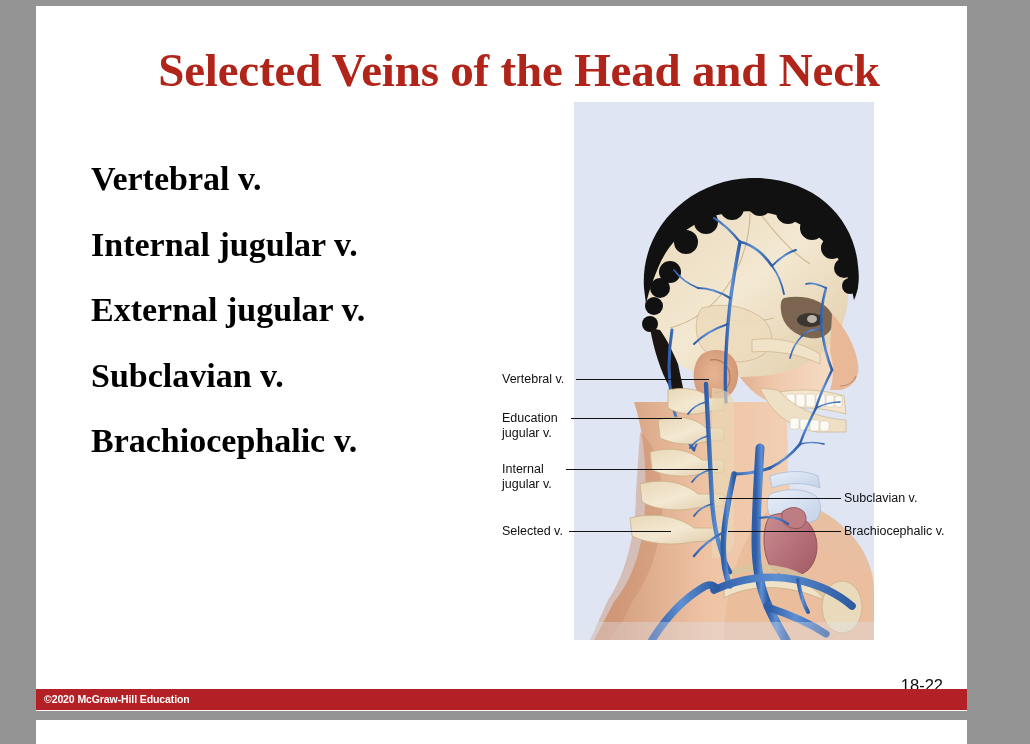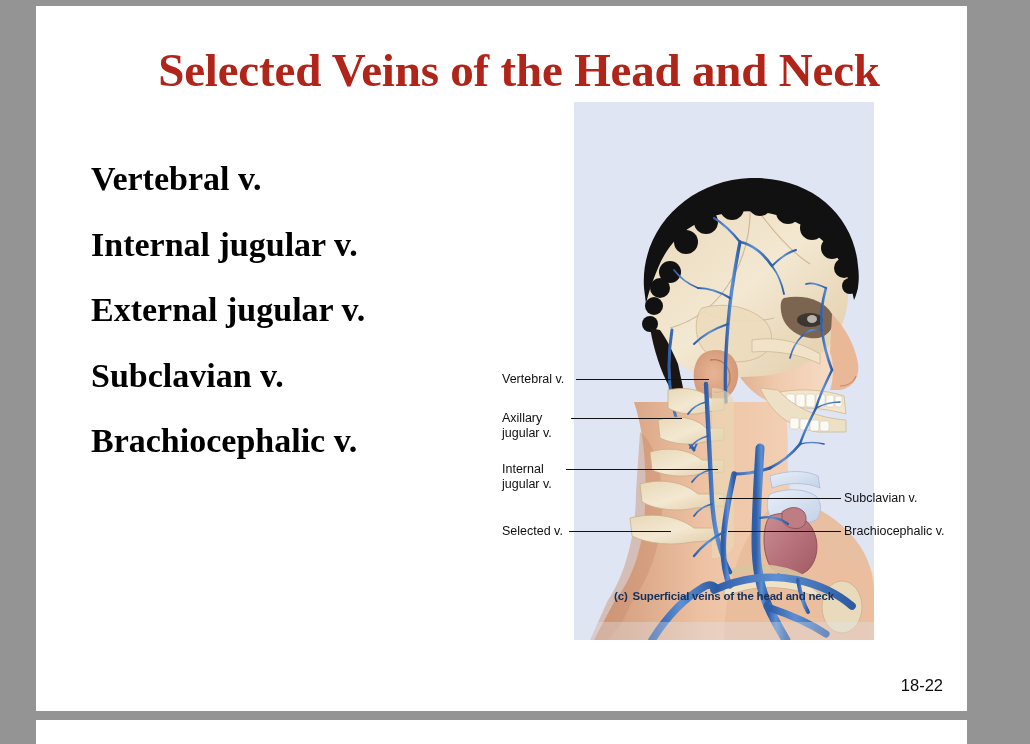--- a/index.html
+++ b/index.html
@@ -381,46 +381,46 @@
 
           <path d="M196 506 C214 512 234 520 252 532" stroke-width="7.2"></path>
 
           <path d="M224 478 C226 490 228 500 234 510" stroke-width="4"></path>
         </g>
 
         <rect x="0" y="520" width="300" height="18" fill="#dfe5f2" opacity="0.35"></rect>
 
       </svg>
 
-      <div class="fig-caption">
-        <span class="part">(c)</span><span>Superficial veins of the head and neck</span>
-      </div>
     </div>
 
     <div class="lbl left" style="left:466px; top:366px;">Vertebral v.</div>
     <div class="leader" style="left:540px; top:373px; width:133px;"></div>
 
-    <div class="lbl left" style="left:466px; top:405px;">Axillary
+    <div class="lbl left" style="left:466px; top:405px;">Education
 jugular v.</div>
     <div class="leader" style="left:535px; top:412px; width:111px;"></div>
 
     <div class="lbl left" style="left:466px; top:456px;">Internal
 jugular v.</div>
     <div class="leader" style="left:530px; top:463px; width:152px;"></div>
 
     <div class="lbl left" style="left:466px; top:518px;">Selected v.</div>
     <div class="leader" style="left:533px; top:525px; width:102px;"></div>
 
     <div class="lbl right" style="left:808px; top:485px;">Subclavian v.</div>
     <div class="leader" style="left:683px; top:492px; width:122px;"></div>
 
     <div class="lbl right" style="left:808px; top:518px;">Brachiocephalic v.</div>
     <div class="leader" style="left:692px; top:525px; width:113px;"></div>
 
 
     <div class="page-number">18-22</div>
 
+    <div class="footer-bar">
+      <div class="footer-text">©2020 McGraw-Hill Education</div>
+    </div>
 
   </div>
 
   <div class="slide-next"></div>
 
 </div>
 
 </body></html>

